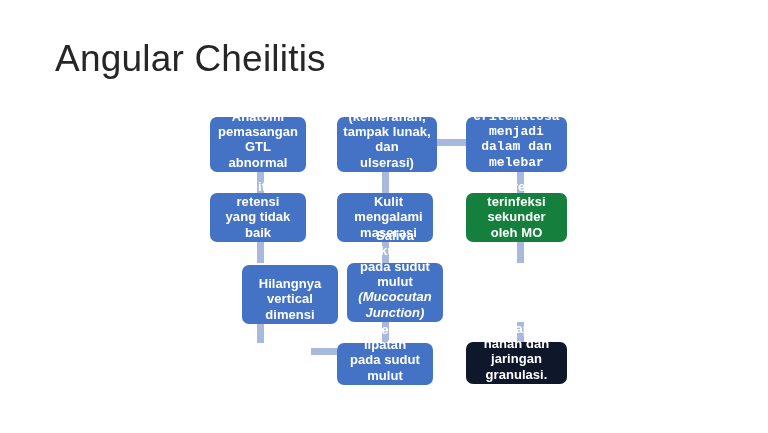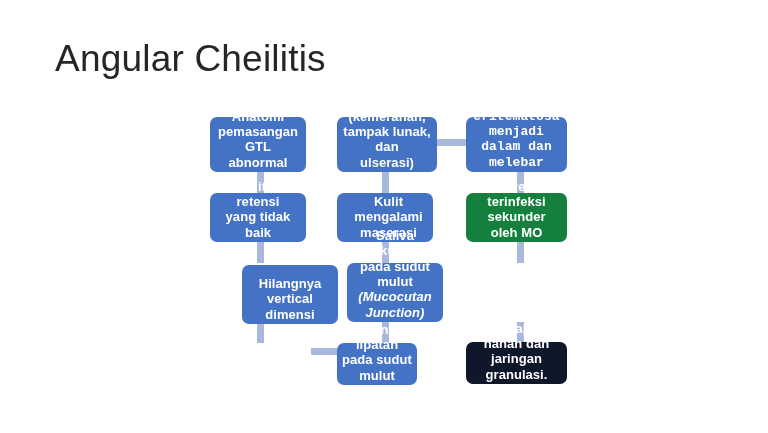--- a/index.html
+++ b/index.html
@@ -128,21 +128,21 @@
 maserasi</span>
     </div>
 
     <div class="node" style="left: 337px; top: 263px; width: 96px; height: 59px; background: rgb(68, 114, 196); color: rgb(255, 255, 255); margin-left: 10px;">
       <span class="txt"><span>Saliva terkumpul
 pada sudut mulut
 </span><span class="it">(Mucocutan
 Junction)</span></span>
     </div>
 
-    <div class="node" style="left: 337px; top: 343px; width: 80px; height: 42px; background: rgb(68, 114, 196); color: rgb(255, 255, 255);">
+    <div class="node" style="left: 337px; top: 343px; width: 96px; height: 42px; background: rgb(68, 114, 196); color: rgb(255, 255, 255);">
       <span class="txt">Terbentuk lipatan
 pada sudut mulut</span>
     </div>
 
     <div class="node" style="left: 466px; top: 117px; width: 101px; height: 55px; background: rgb(68, 114, 196); color: rgb(255, 255, 255); font-family: Liberation Mono, monospace;">
       <span class="txt">Fisura eritematosa
 menjadi dalam dan
 melebar</span>
     </div>
 

